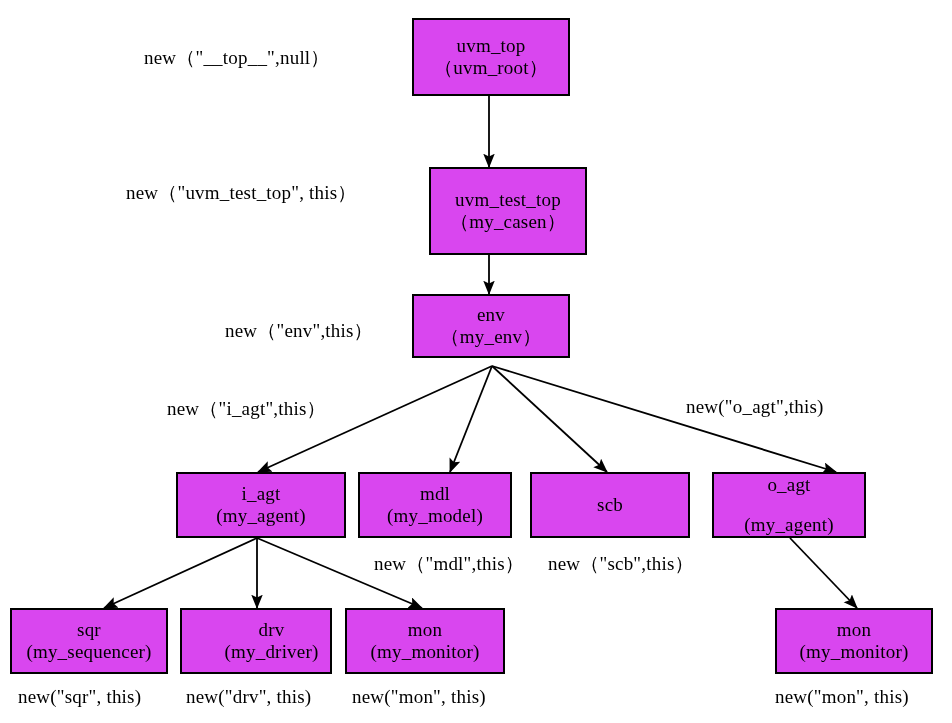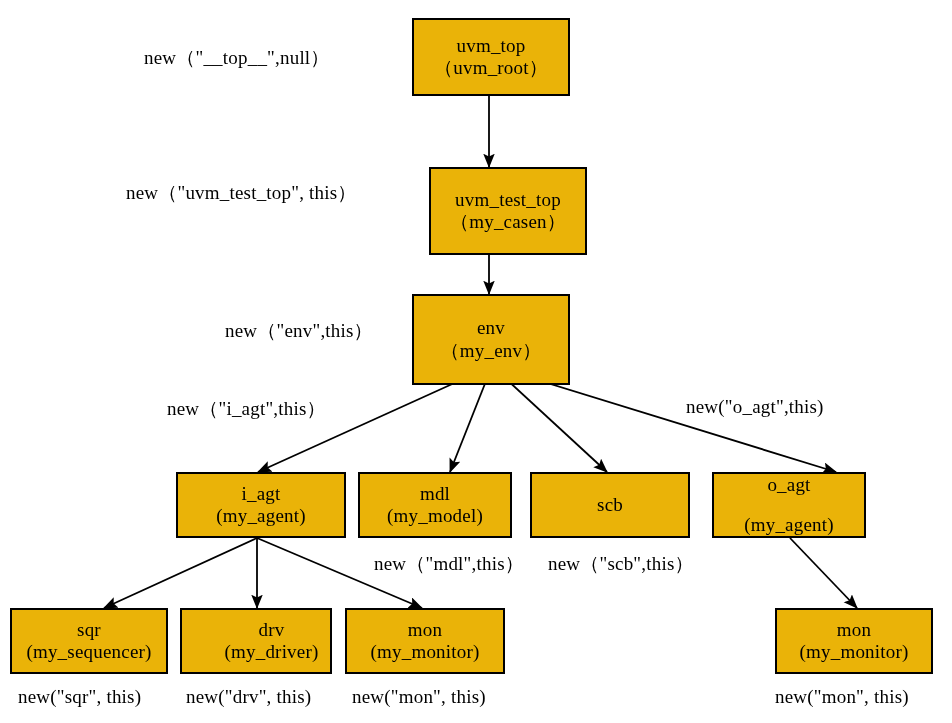--- a/index.html
+++ b/index.html
@@ -24,21 +24,21 @@
     left: 0;
     top: 0;
     width: 952px;
     height: 723px;
     pointer-events: none;
   }
   .node-box {
     position: absolute;
     box-sizing: border-box;
     border: 2.2px solid #000000;
-    background: #eab308;
+    background: #d946ef;
     display: flex;
     flex-direction: column;
     align-items: center;
     justify-content: center;
     line-height: 1.18;
     text-align: center;
     white-space: nowrap;
   }
   .node-title {
     font-size: 19px;
@@ -83,21 +83,21 @@
 
   <div id="nodes-group">
       <div class="node-box" style="left: 412px; top: 18px; width: 158px; height: 78px; border-color: rgb(0, 0, 0);">
         <div class="node-title">uvm_top</div>
         <div class="node-class">（uvm_root）</div>
       </div>
       <div class="node-box" style="left: 429px; top: 167px; width: 158px; height: 88px; border-color: rgb(0, 0, 0);">
         <div class="node-title">uvm_test_top</div>
         <div class="node-class">（my_casen）</div>
       </div>
-      <div class="node-box" style="left: 412px; top: 294px; width: 158px; height: 91px; border-color: rgb(0, 0, 0); text-align: right;">
+      <div class="node-box" style="left: 412px; top: 294px; width: 158px; height: 64px; border-color: rgb(0, 0, 0); text-align: right;">
         <div class="node-title">env</div>
         <div class="node-class">（my_env）</div>
       </div>
       <div class="node-box" style="left: 176px; top: 472px; width: 170px; height: 66px; border-color: rgb(0, 0, 0);">
         <div class="node-title">i_agt</div>
         <div class="node-class">(my_agent)</div>
       </div>
       <div class="node-box" style="left: 358px; top: 472px; width: 154px; height: 66px; border-color: rgb(0, 0, 0);">
         <div class="node-title">mdl</div>
         <div class="node-class">(my_model)</div>

